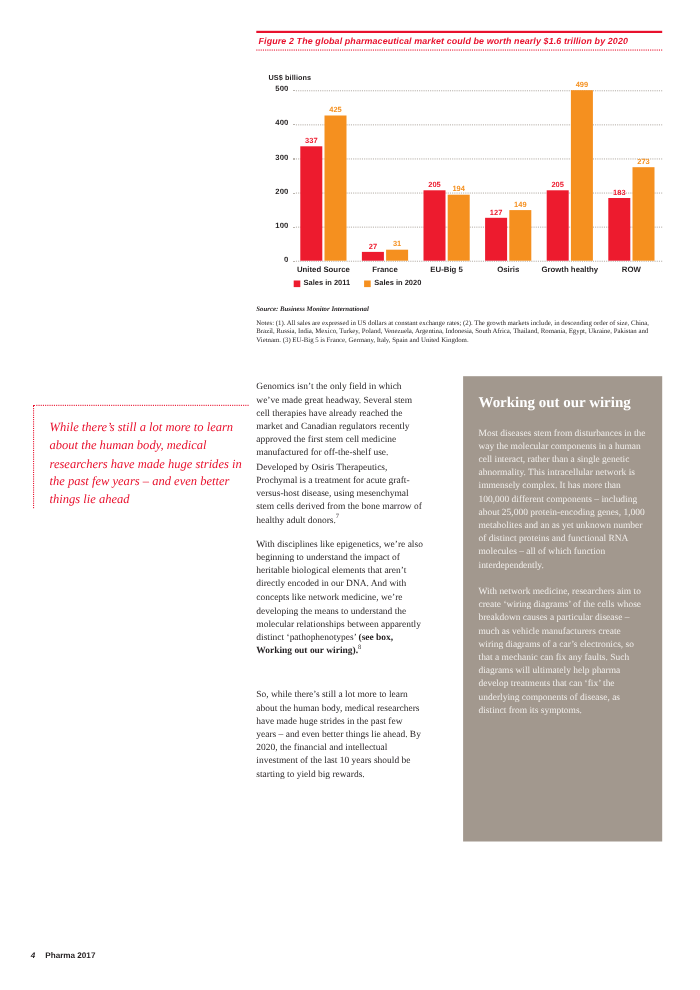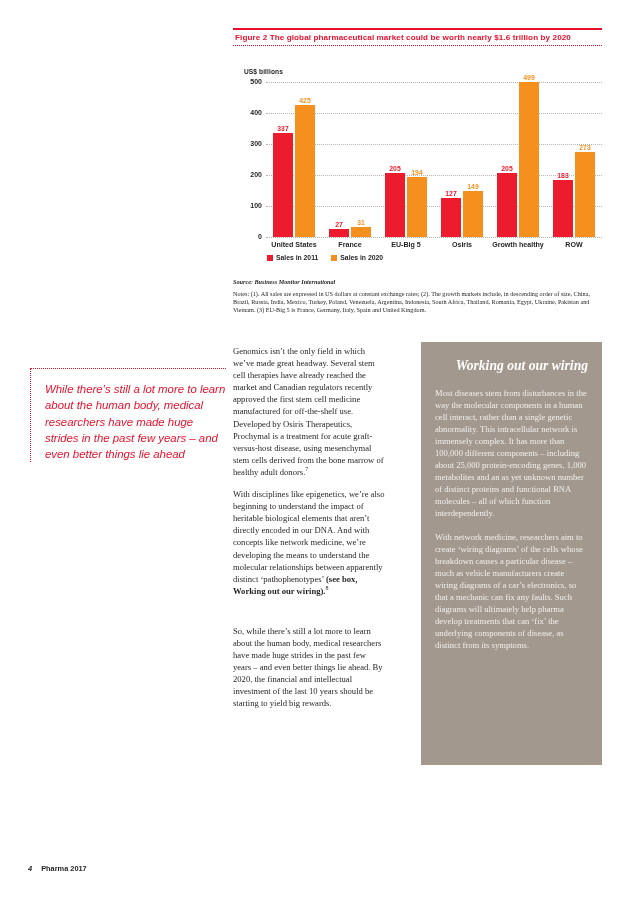--- a/index.html
+++ b/index.html
@@ -28,20 +28,21 @@
     width: 100%;
   }
   .fig-title {
     font-family: "Liberation Sans", sans-serif;
     font-weight: bold;
     font-size: 8.1px;
     color: #e8112d;
     letter-spacing: 0.1px;
     padding: 3px 0 3px 2px;
     white-space: nowrap;
+    font-style: italic;
   }
   .fig-rule-bot {
     height: 0;
     border-top: 1px dotted #e8112d;
     width: 100%;
   }
 
   
   #chart-area {
     position: absolute;
@@ -168,21 +169,21 @@
   
   #pullquote {
     position: absolute;
     left: 30px;
     top: 368px;
     width: 196px;
     border-top: 1px dotted #e8112d;
     border-left: 1px dotted #e8112d;
     padding: 12px 0 0 14px;
     box-sizing: border-box;
-    font-family: Liberation Sans, sans-serif;
+    font-family: Liberation Serif, serif;
     font-style: italic;
     font-size: 11.4px;
     line-height: 16.3px;
     color: #e8112d;
   }
 
   
   #body-col {
     position: absolute;
     left: 233px;
@@ -205,26 +206,24 @@
     top: 342px;
     width: 181px;
     height: 423px;
     background: #a2988e;
     box-sizing: border-box;
     padding: 16px 14px 10px 14px;
   }
   #sidebox h2 {
     margin: 0 0 12px 0;
     font-family: "Liberation Serif", serif;
-    font-style: italic;
     font-weight: bold;
     font-size: 13.6px;
     line-height: 16.5px;
     color: #ffffff;
-    text-align: right;
   }
   #sidebox p {
     margin: 0 0 11px 0;
     font-family: Liberation Serif, serif;
     font-size: 8.6px;
     line-height: 12.1px;
     color: #f2efec;
   }
   #sidebox p:last-child { margin-bottom: 0; }
 
@@ -310,21 +309,21 @@
       <div class="group" style="left: 287px; width: 42px;">
         <div class="bar s1" style="width: 20px; height: 56.73px; left: 0px;">
           <span class="bar-val">183</span>
         </div>
         <div class="bar s2" style="width: 20px; height: 84.63px; left: 22px;">
           <span class="bar-val">273</span>
         </div>
       </div>
     </div>
   <div id="cat-labels">
-      <div class="cat-label" style="left: 26px; width: 56px;">United States</div>
+      <div class="cat-label" style="left: 26px; width: 56px;">United Source</div>
       <div class="cat-label" style="left: 82px; width: 56px;">France</div>
       <div class="cat-label" style="left: 138px; width: 56px;">EU-Big 5</div>
       <div class="cat-label" style="left: 194px; width: 56px;">Osiris</div>
       <div class="cat-label" style="left: 250px; width: 56px;">Growth healthy</div>
       <div class="cat-label" style="left: 306px; width: 56px;">ROW</div>
     </div>
 </div>
 
 <div id="legend">
     <div class="legend-item">

